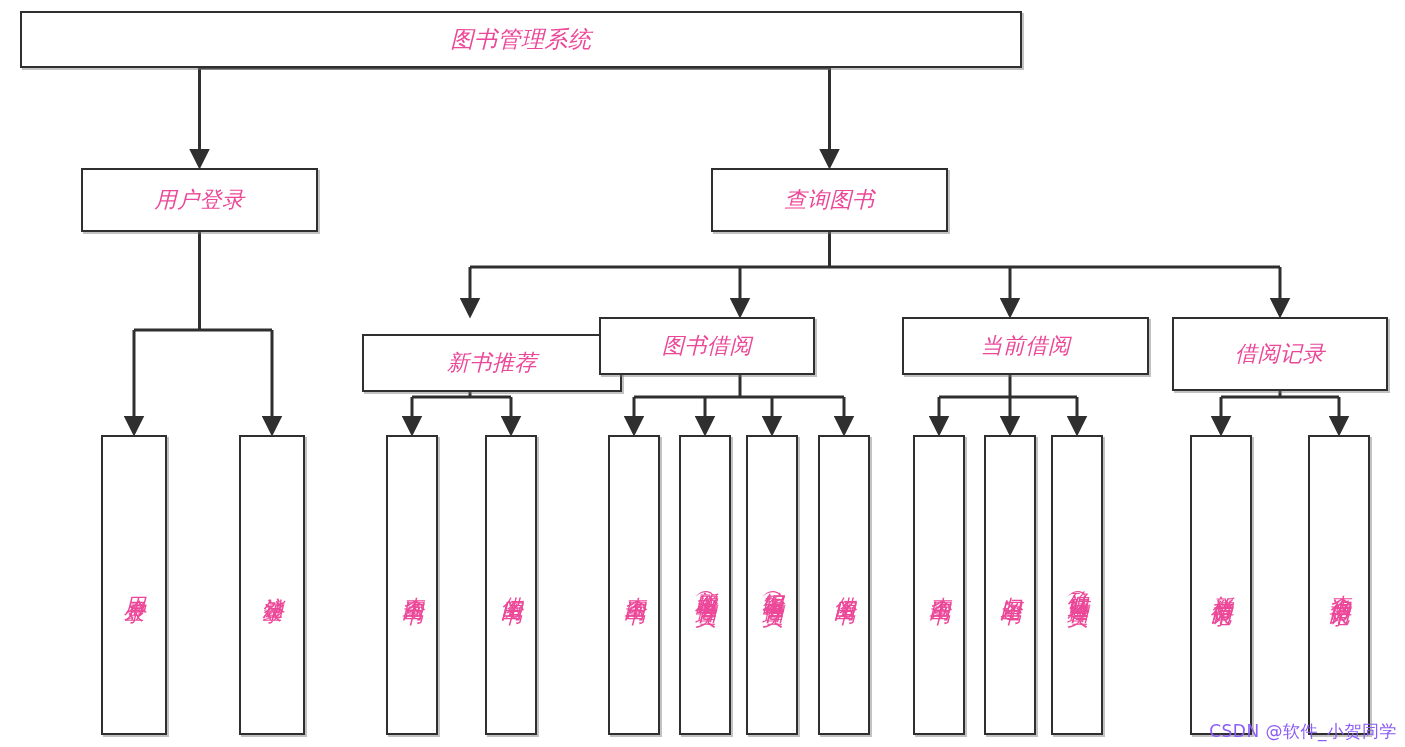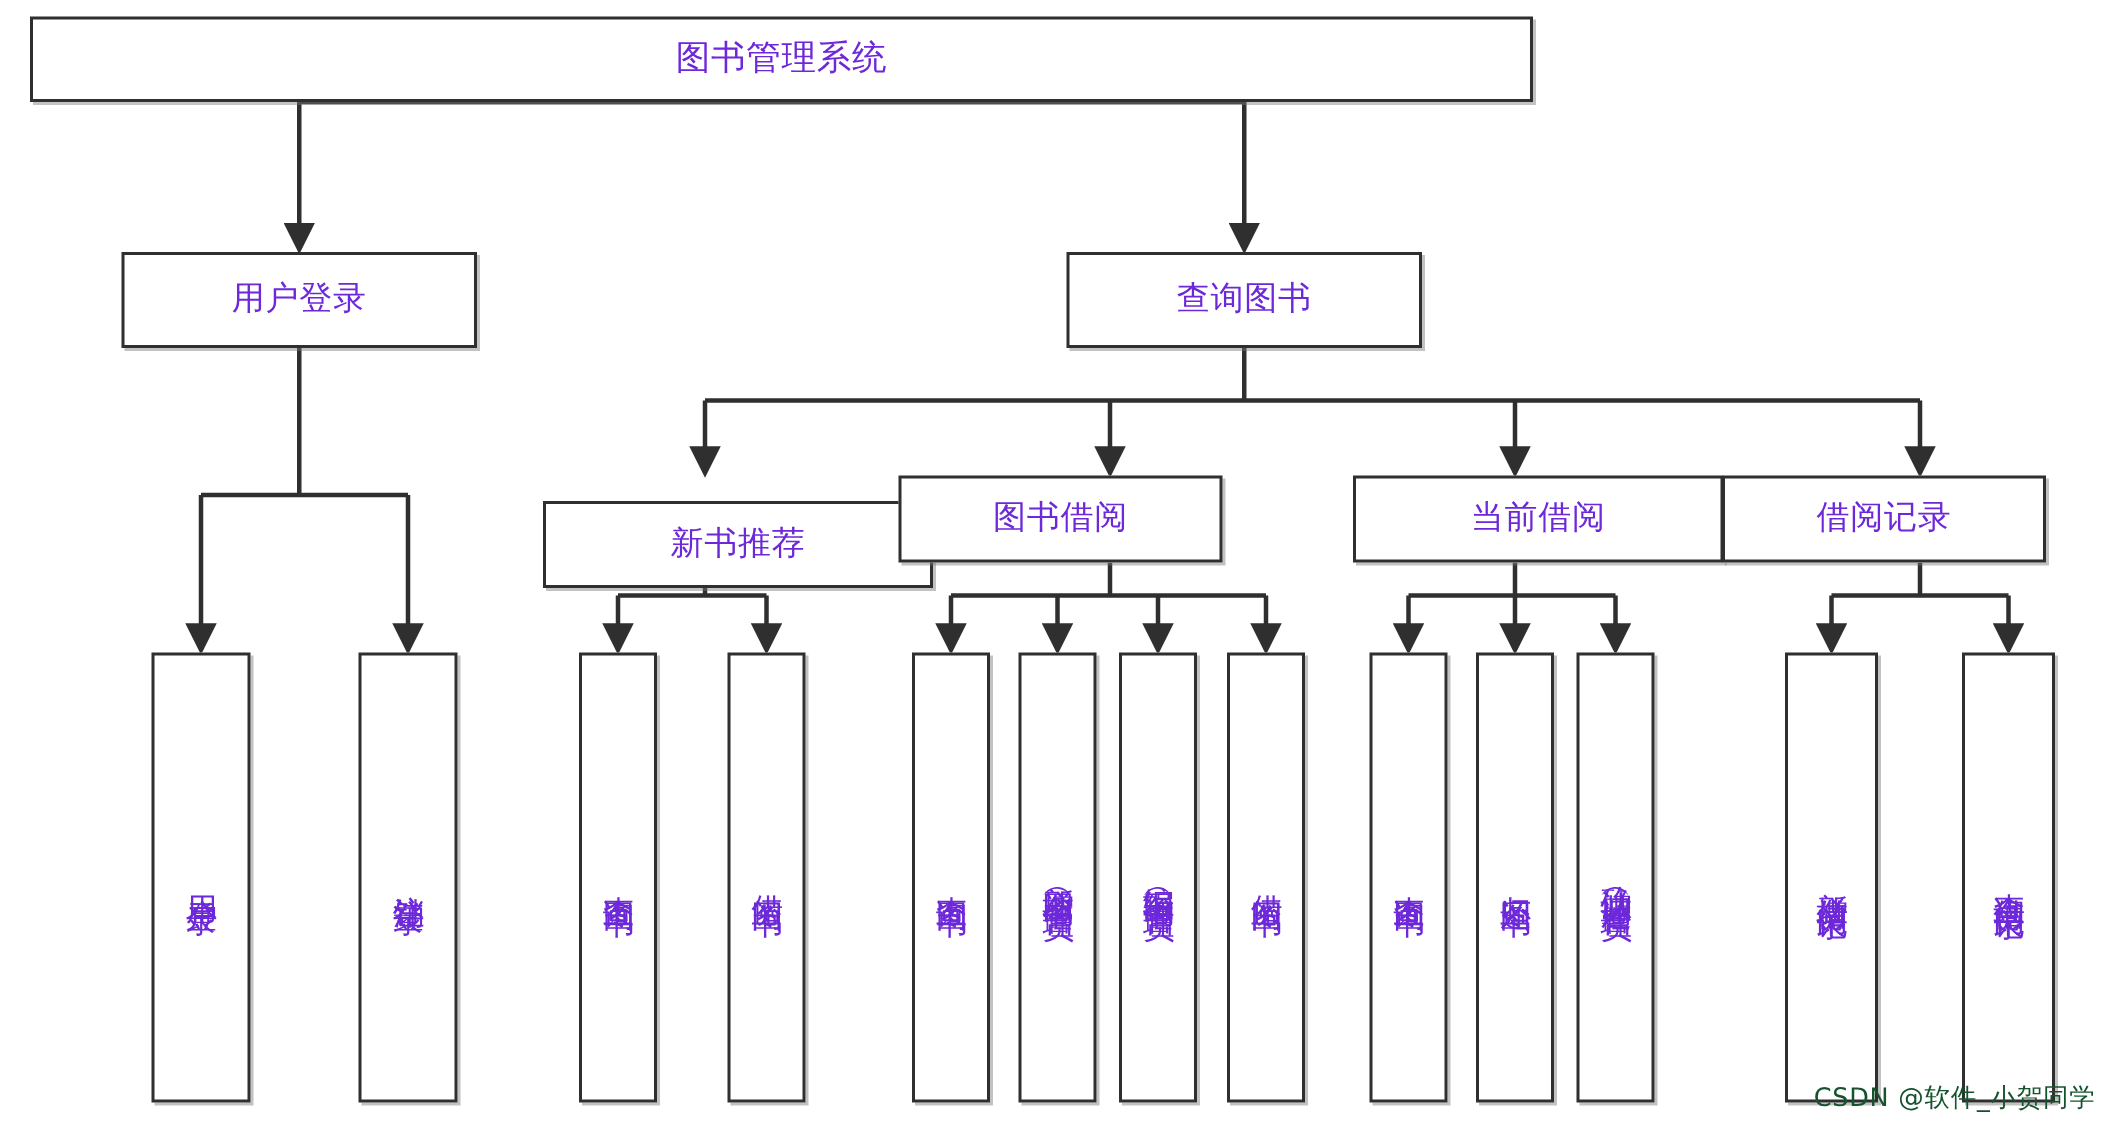--- a/index.html
+++ b/index.html
@@ -25,22 +25,23 @@
     height: 747px;
   }
   .node {
     position: absolute;
     box-sizing: border-box;
     border: 2.5px solid #2f2f2f;
     background: #ffffff;
     display: flex;
     align-items: center;
     justify-content: center;
-    color: #6d28d9;
+    color: #ec4899;
     box-shadow: 2px 2px 0 rgba(120,120,120,0.45);
+    font-style: italic;
   }
   .node .label {
     display: block;
     line-height: 1.28;
     letter-spacing: 0.5px;
     white-space: pre-line;
   }
   .node.horiz .label {
     writing-mode: horizontal-tb;
     font-size: 22px;
@@ -59,21 +60,21 @@
     font-size: 21px;
     letter-spacing: 2.5px;
     line-height: 1.0;
     max-height: 100%;
   }
   .watermark {
     position: absolute;
     right: 8px;
     bottom: 4px;
     font-size: 17px;
-    color: #14532d;
+    color: #8b5cf6;
     letter-spacing: 0.5px;
     white-space: nowrap;
     pointer-events: none;
   }
 </style>
 </head>
 <body>
 
 <div id="canvas">
 
@@ -132,21 +133,21 @@
       </div>
       <div class="node horiz" style="left: 362px; top: 334px; width: 260px; height: 58px;">
         <span class="label">新书推荐</span>
       </div>
       <div class="node horiz" style="left: 599px; top: 317px; width: 216px; height: 58px; align-items: center;">
         <span class="label">图书借阅</span>
       </div>
       <div class="node horiz" style="left: 902px; top: 317px; width: 247px; height: 58px;">
         <span class="label">当前借阅</span>
       </div>
-      <div class="node horiz" style="left: 1148px; top: 317px; width: 216px; height: 58px; justify-content: center;">
+      <div class="node horiz" style="left: 1172px; top: 317px; width: 216px; height: 74px; justify-content: center;">
         <span class="label">借阅记录</span>
       </div>
       <div class="node vert" style="left: 101px; top: 435px; width: 66px; height: 300px;">
         <span class="label">用户登录</span>
       </div>
       <div class="node vert" style="left: 239px; top: 435px; width: 66px; height: 300px;">
         <span class="label">注销登录</span>
       </div>
       <div class="node vert" style="left: 386px; top: 435px; width: 52px; height: 300px;">
         <span class="label">查询图书</span>

